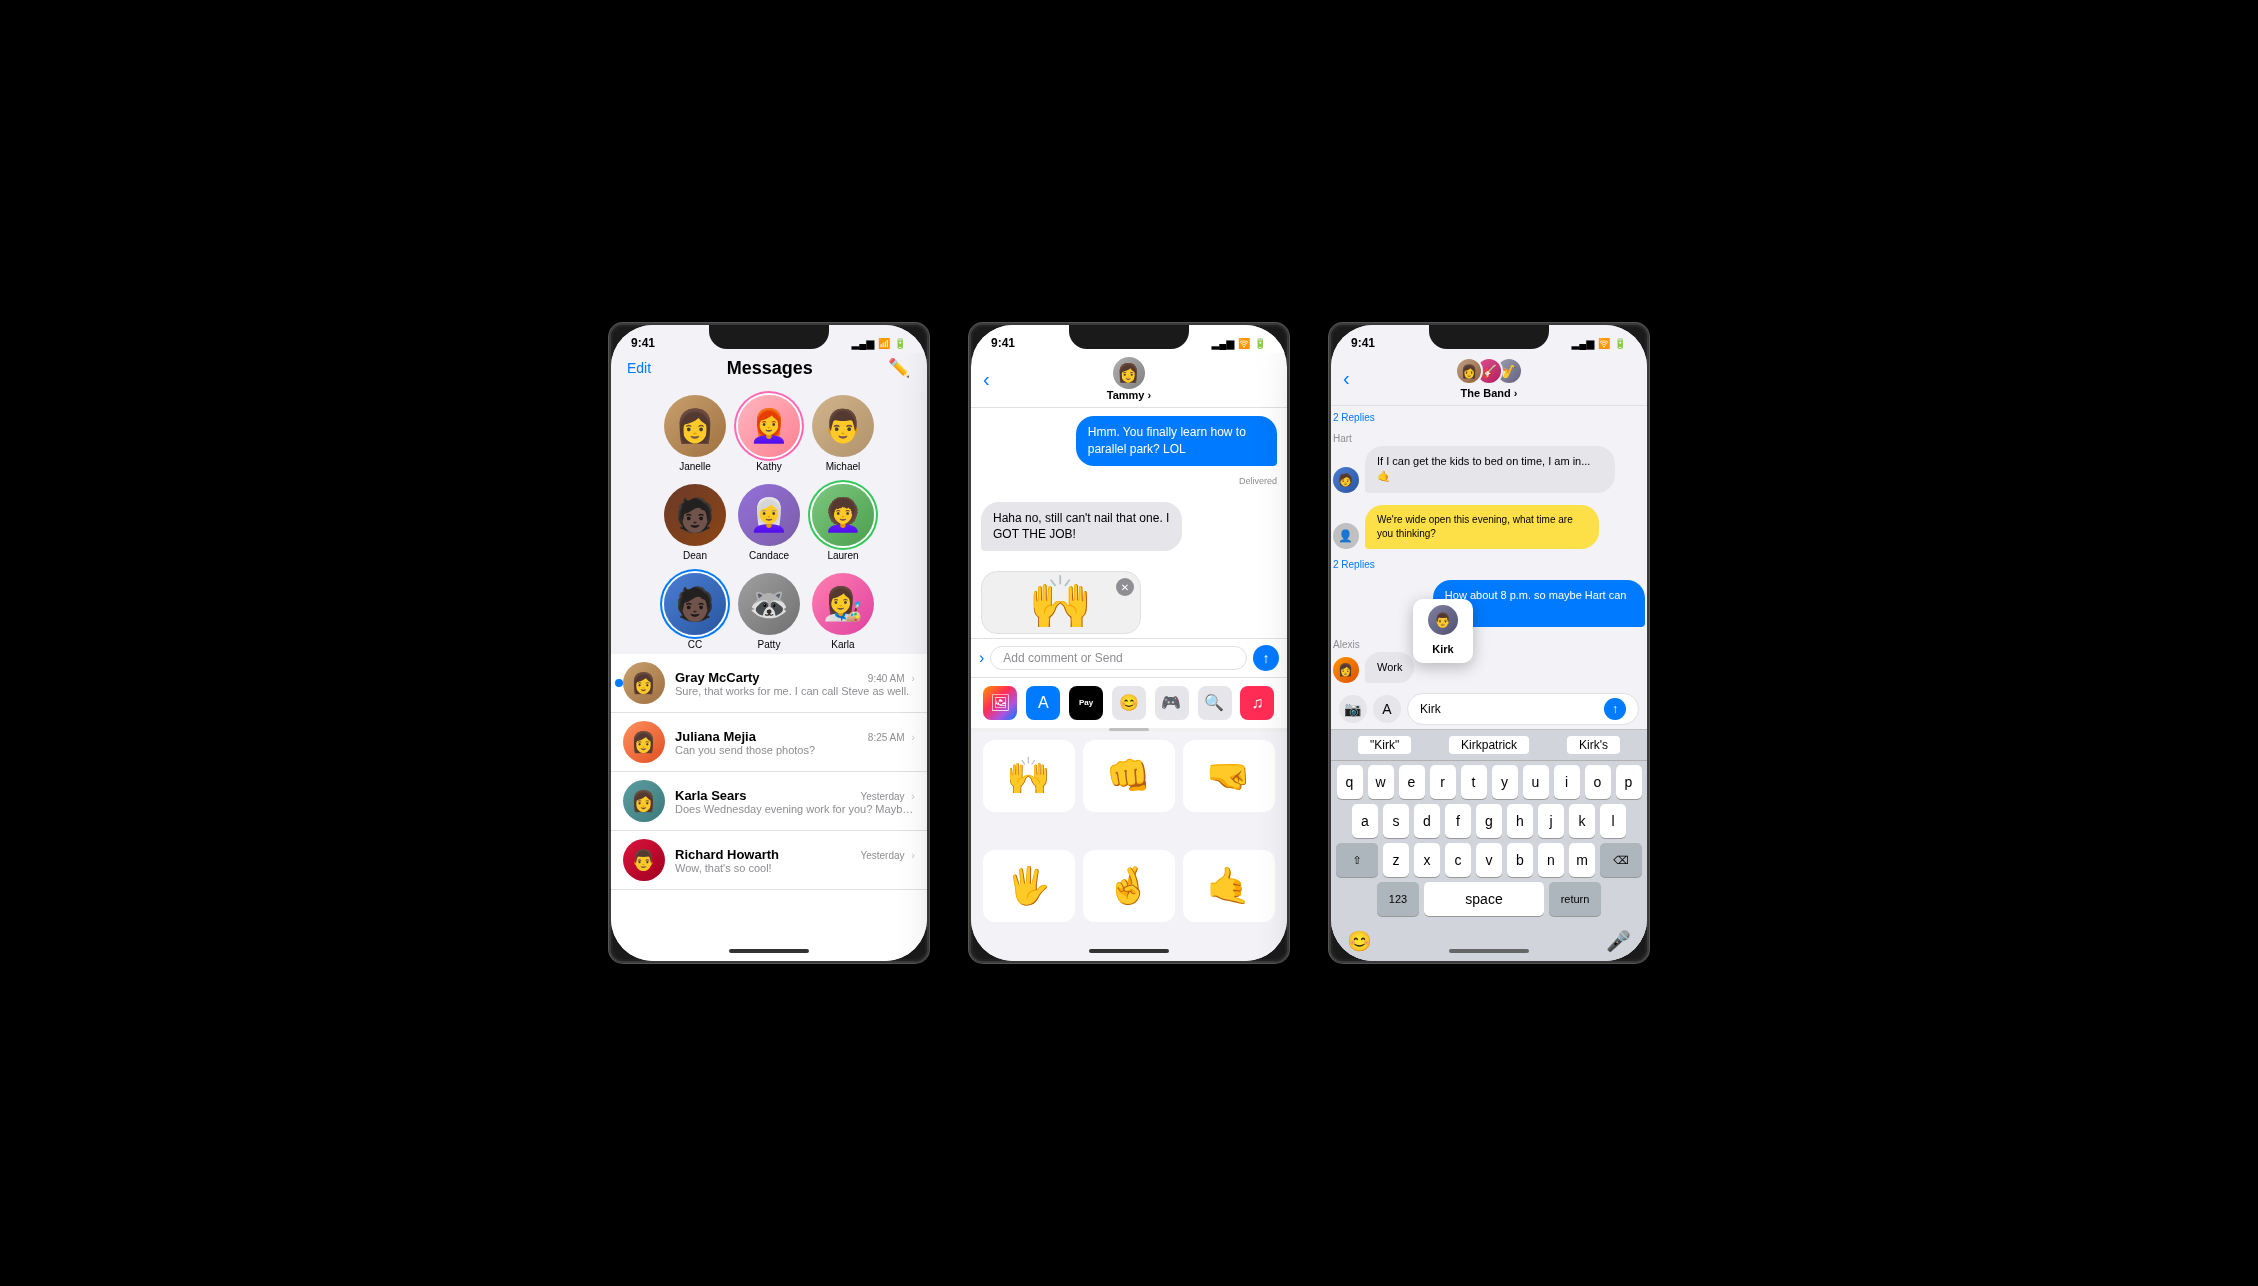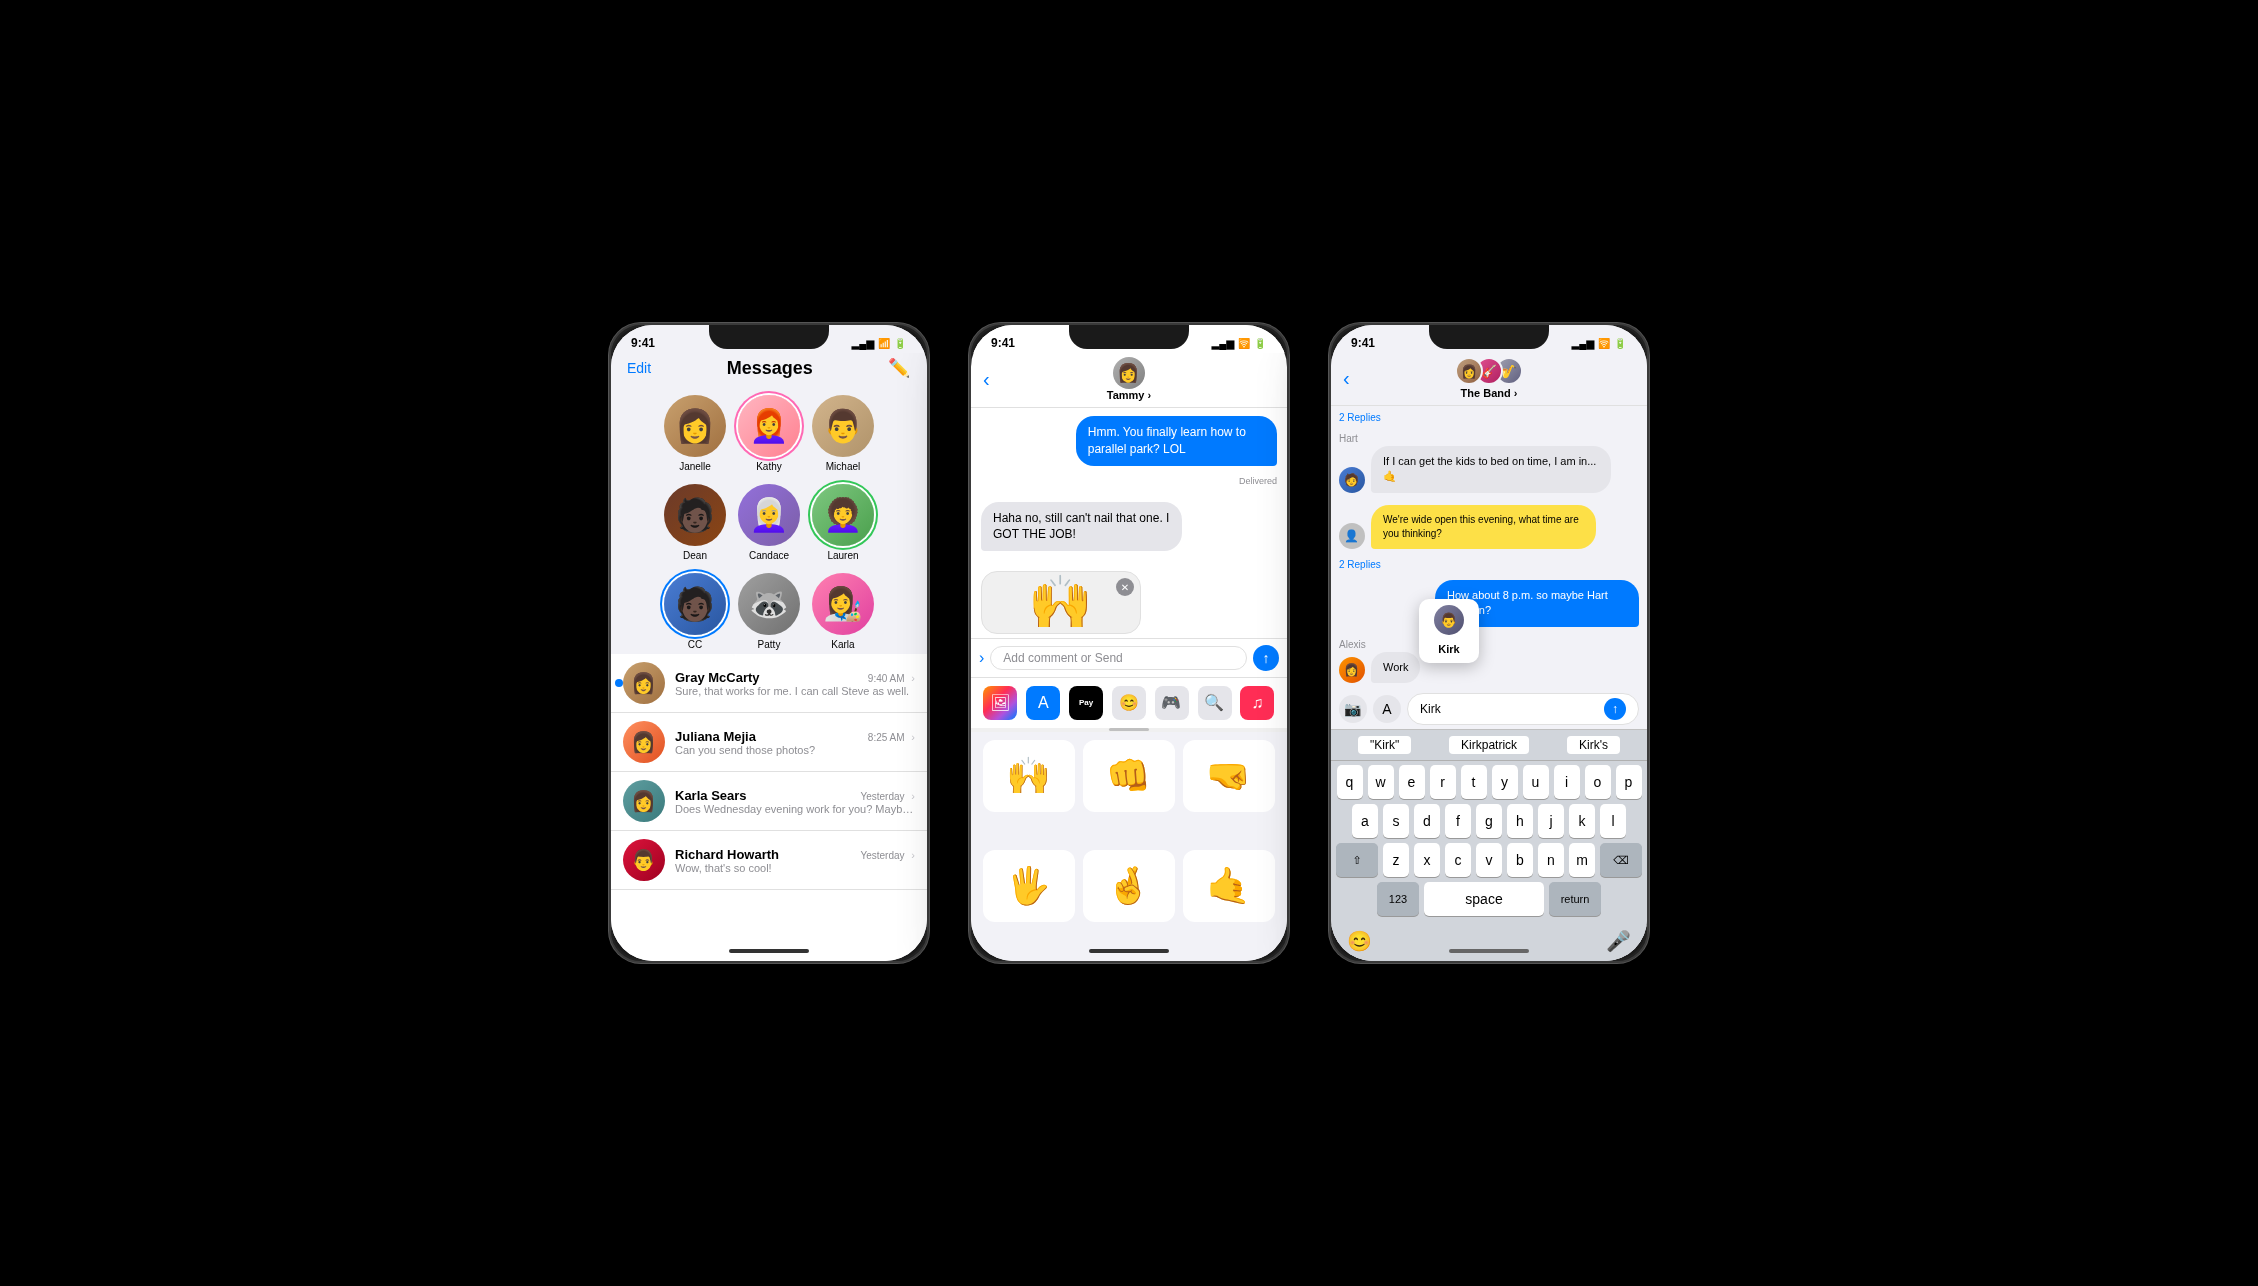--- a/index.html
+++ b/index.html
@@ -16,21 +16,21 @@
     .phones-container {
       display: flex;
       gap: 40px;
       align-items: center;
     }
     
     .phone {
       width: 320px;
       height: 640px;
       background: #1a1a1a;
-      border-radius: 32px;
+      border-radius: 14px;
       border: 2px solid #3a3a3a;
       position: relative;
       overflow: hidden;
       box-shadow: 0 0 0 1px #555, inset 0 0 0 2px #222, 0 20px 60px rgba(0,0,0,0.8);
     }
     
     .notch {
       position: absolute;
       top: 0;
       left: 50%;
@@ -534,21 +534,21 @@
         <div style="display:flex;flex-direction:column;align-items:center;">
           <div style="display:flex;align-items:center;">
             <div class="group-avatar" style="background:linear-gradient(135deg,#c0a080,#906040);margin-left:0;z-index:3;font-size:13px">👩</div>
             <div class="group-avatar" style="background:linear-gradient(135deg,#e05090,#b02060);z-index:2;font-size:13px;margin-left:-8px">🎸</div>
             <div class="group-avatar" style="background:linear-gradient(135deg,#a0a0b0,#606080);z-index:1;font-size:13px;margin-left:-8px">🎷</div>
           </div>
           <span class="group-name">The Band ›</span>
         </div>
       </div>
 
-      <div class="group-body" style="flex:1;overflow:hidden;padding:6px 8px;">
+      <div class="group-body" style="flex:1;overflow:hidden;padding:6px 2px;">
         <span class="replies-label">2 Replies</span>
 
         <div style="margin-top:4px;">
           <div class="sender-label">Hart</div>
           <div style="display:flex;align-items:flex-end;gap:6px;">
             <div style="width:26px;height:26px;border-radius:50%;background:linear-gradient(135deg,#4a7dd4,#2956a0);display:flex;align-items:center;justify-content:center;font-size:12px;flex-shrink:0;">🧑</div>
             <div class="bubble received" style="font-size:11px;max-width:80%;">If I can get the kids to bed on time, I am in... 🤙</div>
           </div>
         </div>
 

